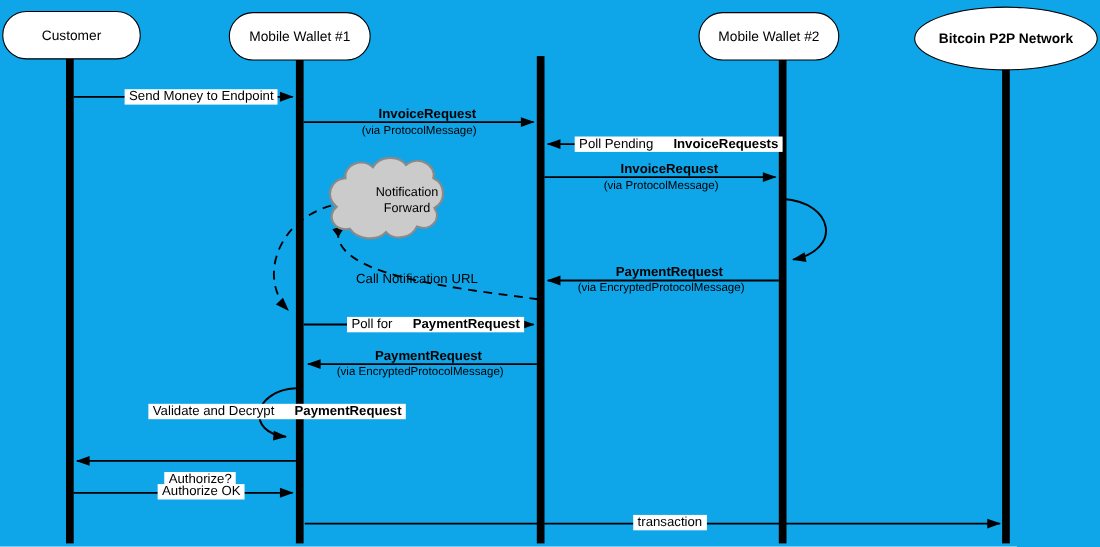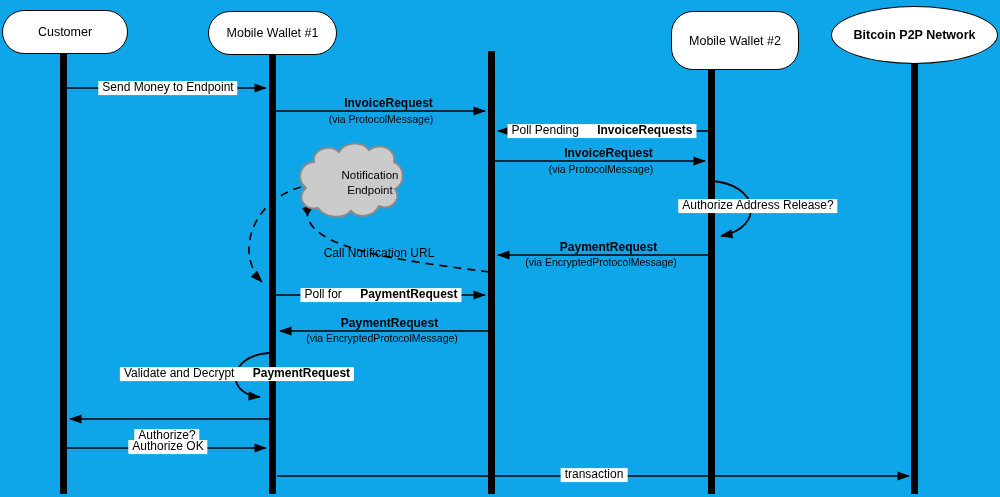--- a/index.html
+++ b/index.html
@@ -28,21 +28,21 @@
     z-index:1;
   }
   svg.overlay{position:absolute;left:0;top:0;z-index:2;}
   .lbl{
     position:absolute;
     transform:translate(-50%,-50%);
     white-space:nowrap;
     font-size:12px;color:#000;
     z-index:3;line-height:1.15;
   }
-  .lbl.onl{background:#ffffff;padding:0 4px;}
+  .lbl.onl{background:#ffffff;padding:0 4px;margin-left:15px;}
   .lbl b{font-weight:bold;padding-left:15px;}
   .via{font-size:10.5px;}
   .cloud-text{
     position:absolute;
     transform:translate(-50%,-50%);
     text-align:center;
     font-size:11.5px;color:#000;
     z-index:3;line-height:1.3;
   }
   .cloud-text span{display:block;margin-left:36px;}
@@ -88,30 +88,30 @@
          C402,200 391,211 379,206 C374,217 358,219 351,211
          C343,220 325,218 318,208 Z" fill="#cbcbcb" stroke="#8a8a8a" stroke-width="2"></path>
   </svg>
 
   <div class="actor stadium" style="left:2px;top:10px;width:126px;height:44px">
     <span>Customer</span>
   </div>
   <div class="actor stadium" style="left:208px;top:11px;width:129px;height:44px">
     <span>Mobile Wallet #1</span>
   </div>
-  <div class="actor stadium" style="left:671px;top:11px;width:128px;height:59px">
+  <div class="actor stadium" style="left:635px;top:11px;width:128px;height:44px">
     <span>Mobile Wallet #2</span>
   </div>
   <div class="actor ellipse" style="left:831px;top:6px;width:167px;height:58px">
     <span>Bitcoin P2P Network</span>
   </div>
 
   <div class="cloud-text" style="left:352px;top:183px">
     <span>Notification</span>
-    <span>Endpoint</span>
+    <span>Forward</span>
   </div>
 
   <div class="lbl onl" style="left:168px;top:88px">
     <span>Send Money to Endpoint</span>
   </div>
 
   <div class="lbl" style="left:381px;top:104px">
     <b>InvoiceRequest</b>
   </div>
   <div class="lbl via" style="left:381px;top:119px">
@@ -122,23 +122,20 @@
     <span>Poll Pending </span><b>InvoiceRequests</b>
   </div>
 
   <div class="lbl" style="left:601px;top:154px">
     <b>InvoiceRequest</b>
   </div>
   <div class="lbl via" style="left:601px;top:169px">
     <span>(via ProtocolMessage)</span>
   </div>
 
-  <div class="lbl onl" style="left:758px;top:206px">
-    <span>Authorize Address Release?</span>
-  </div>
 
   <div class="lbl" style="left:601px;top:248px">
     <b>PaymentRequest</b>
   </div>
   <div class="lbl via" style="left:601px;top:262px">
     <span>(via EncryptedProtocolMessage)</span>
   </div>
 
   <div class="lbl" style="left:379px;top:254px">
     <span>Call Notification URL</span>

